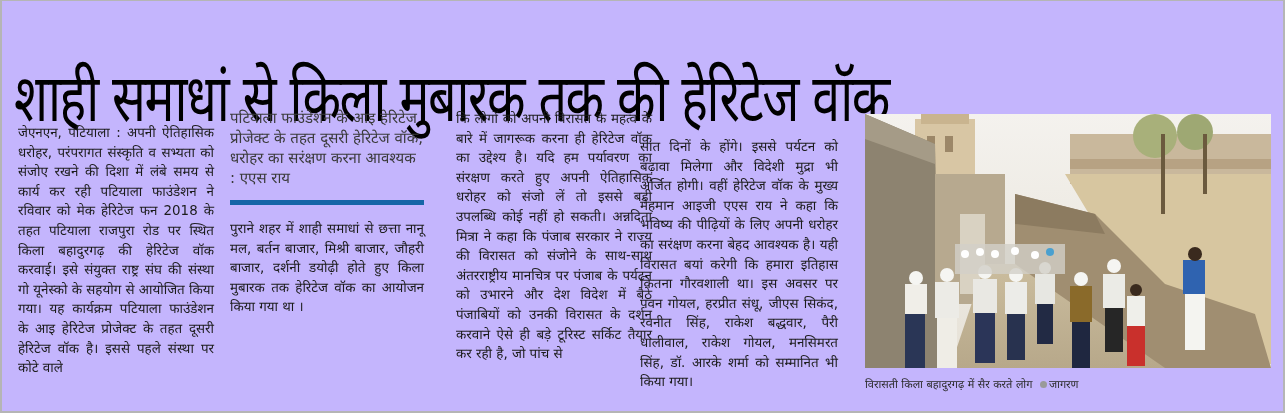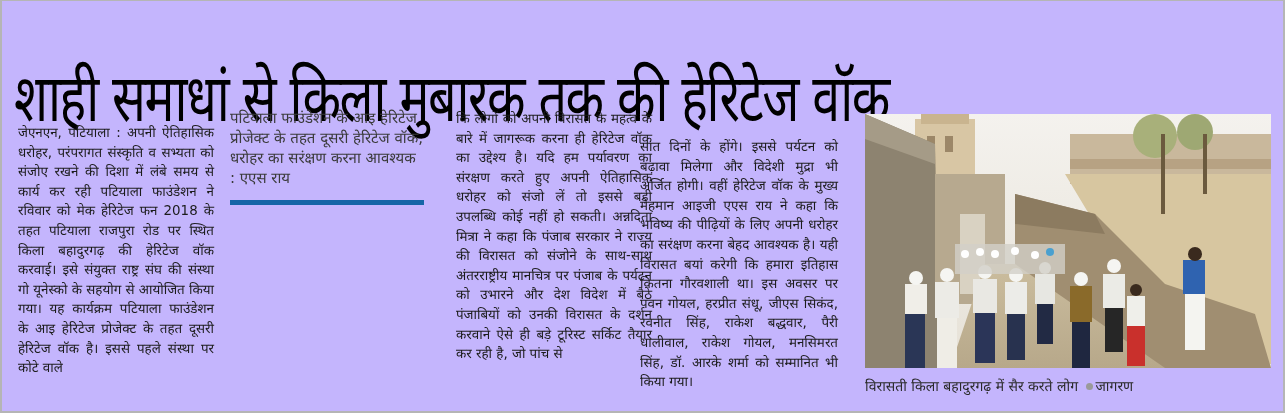--- a/index.html
+++ b/index.html
@@ -9,37 +9,38 @@
   .col { position: absolute; top: 108px; font-size: 13.4px; line-height: 19.6px; color: #1c1c1c; text-align: justify; }
   .col p { margin: 0; }
   .c1 { left: 16px; width: 196px; margin-top: 14px; }
   .c2 { left: 228px; width: 194px; }
   .c3 { left: 440px; width: 196px; margin-left: 14px; }
   .c4 { left: 638px; width: 198px; margin-top: 28px; }
   .subhead { font-size: 15px; line-height: 20px; color: #3a3a3a; text-align: left; font-weight: normal; margin-top: -1px; }
   .subhead-rule { height: 5px; background: #1565a7; margin: 12px 0 14px 0; }
   .indent { text-indent: 14px; }
   .photo { position: absolute; left: 863px; top: 113px; width: 406px; height: 254px; overflow: hidden; background: #d8cfbd; }
-  .caption { position: absolute; left: 863px; top: 375px; font-size: 14px; color: #2a2a2a; white-space: nowrap; }
+  .caption { position: absolute; left: 863px; top: 375px; font-size: 11px; color: #2a2a2a; white-space: nowrap; }
   .caption .dot { display: inline-block; width: 7px; height: 7px; border-radius: 50%; background: #9a9a9a; margin: 0 2px 1px 4px; vertical-align: middle; }
 </style>
 </head>
 <body>
 
 <div class="page">
 
   <h1 class="headline">शाही समाधां से किला मुबारक तक की हेरिटेज वॉक</h1>
 
   <div class="col c1">
     <p>जेएनएन, पटियाला : अपनी ऐतिहासिक धरोहर, परंपरागत संस्कृति व सभ्यता को संजोए रखने की दिशा में लंबे समय से कार्य कर रही पटियाला फाउंडेशन ने रविवार को मेक हेरिटेज फन 2018 के तहत पटियाला राजपुरा रोड पर स्थित किला बहादुरगढ़ की हेरिटेज वॉक करवाई। इसे संयुक्त राष्ट्र संघ की संस्था गो यूनेस्को के सहयोग से आयोजित किया गया। यह कार्यक्रम पटियाला फाउंडेशन के आइ हेरिटेज प्रोजेक्ट के तहत दूसरी हेरिटेज वॉक है। इससे पहले संस्था पर कोटे वाले</p>
   </div>
 
   <div class="col c2">
     <div class="subhead">पटियाला फाउंडेशन के आइ हेरिटेज प्रोजेक्ट के तहत दूसरी हेरिटेज वॉक, धरोहर का सरंक्षण करना आवश्यक : एएस राय</div>
     <div class="subhead-rule"></div>
+    <p>पुराने शहर में शाही समाधां से छत्ता नानू मल, बर्तन बाजार, मिश्री बाजार, जौहरी बाजार, दर्शनी डयोढ़ी होते हुए किला मुबारक तक हेरिटेज वॉक का आयोजन किया गया था ।</p>
   </div>
 
   <div class="col c3">
     <p>कि लोगों को अपनी विरासत के महत्व के बारे में जागरूक करना ही हेरिटेज वॉक का उद्देश्य है। यदि हम पर्यावरण का संरक्षण करते हुए अपनी ऐतिहासिक धरोहर को संजो लें तो इससे बड़ी उपलब्धि कोई नहीं हो सकती। अन्नदिता मित्रा ने कहा कि पंजाब सरकार ने राज्य की विरासत को संजोने के साथ-साथ अंतरराष्ट्रीय मानचित्र पर पंजाब के पर्यटन को उभारने और देश विदेश में बैठे पंजाबियों को उनकी विरासत के दर्शन करवाने ऐसे ही बड़े टूरिस्ट सर्किट तैयार कर रही है, जो पांच से</p>
   </div>
 
   <div class="col c4">
     <p>सात दिनों के होंगे। इससे पर्यटन को बढ़ावा मिलेगा और विदेशी मुद्रा भी अर्जित होगी। वहीं हेरिटेज वॉक के मुख्य मेहमान आइजी एएस राय ने कहा कि भविष्य की पीढ़ियों के लिए अपनी धरोहर का सरंक्षण करना बेहद आवश्यक है। यही विरासत बयां करेगी कि हमारा इतिहास कितना गौरवशाली था। इस अवसर पर पवन गोयल, हरप्रीत संधू, जीएस सिकंद, रवनीत सिंह, राकेश बद्धवार, पैरी धालीवाल, राकेश गोयल, मनसिमरत सिंह, डॉ. आरके शर्मा को सम्मानित भी किया गया।</p>
   </div>
 

